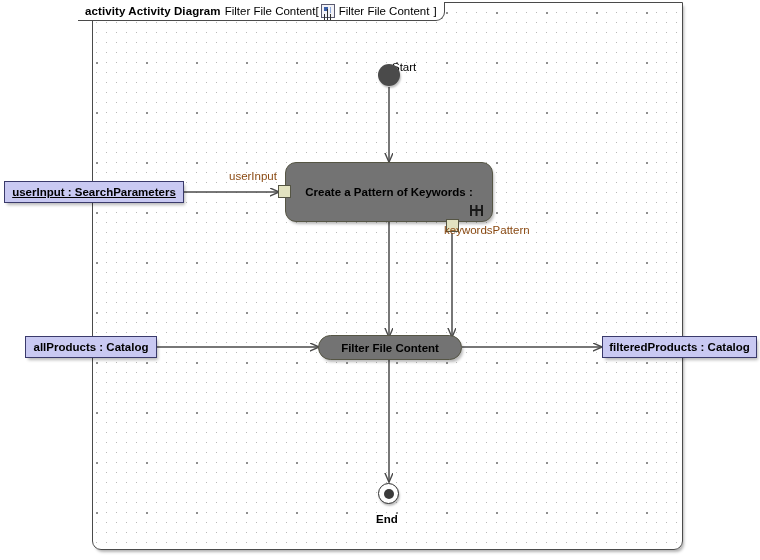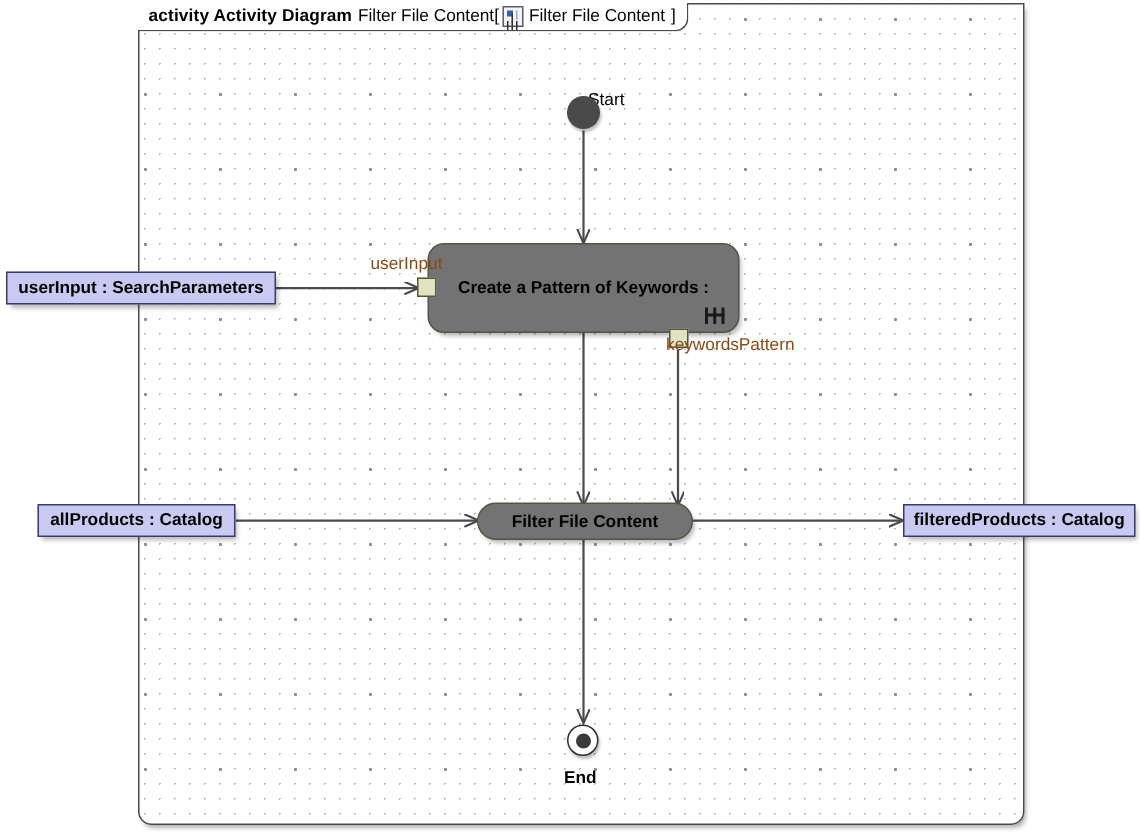--- a/index.html
+++ b/index.html
@@ -44,21 +44,21 @@
       radial-gradient(circle at 1px 1px, #8f8f8f 0.9px, transparent 1.1px);
     background-size: 50px 50px;
     background-position: 3px 9px;
     pointer-events: none;
   }
 
   
 
   .frame-title {
     position: absolute;
-    left: 92px;
+    left: 78px;
     top: 2px;
     height: 19px;
     padding: 0 7px 0 7px;
     background: #ffffff;
     border: 1px solid #4a4a4a;
     border-top: none;
     border-left: none;
     border-radius: 0 0 9px 0;
     box-sizing: border-box;
     display: flex;
@@ -275,30 +275,30 @@
 
   <div class="lbl" style="left:392px; top:37px;margin-top:24px;">Start</div>
   <div class="init-node" style="left:378px; top:64px;"></div>
 
   <div class="action action-big" style="left:285px; top:162px; width:208px; height:60px;">
     <div>Create a Pattern of Keywords :</div>
     <span class="rake"></span>
   </div>
 
   <div class="pin" style="left:278px; top:185px;"></div>
-  <div class="lbl lbl-orange" style="left:247px; top:170px;">userInput</div>
+  <div class="lbl lbl-orange" style="left:229px; top:170px;">userInput</div>
 
   <div class="pin" style="left:446px; top:219px;"></div>
   <div class="lbl lbl-orange" style="left:444px; top:224px;">keywordsPattern</div>
 
   <div class="action action-small" style="left:318px; top:335px; width:144px; height:25px;">
     <div>Filter File Content</div>
   </div>
 
-  <div class="param" style="left:4px; top:181px; width:180px; height:22px;">
+  <div class="param" style="left:4px; top:181px; width:180px; height:22px;text-decoration:underline;">
     <span>userInput : SearchParameters</span>
   </div>
 
   <div class="param" style="left:25px; top:336px; width:132px; height:22px;">
     <span>allProducts : Catalog</span>
   </div>
 
   <div class="param" style="left:602px; top:336px; width:155px; height:22px;">
     <span>filteredProducts : Catalog</span>
   </div>

